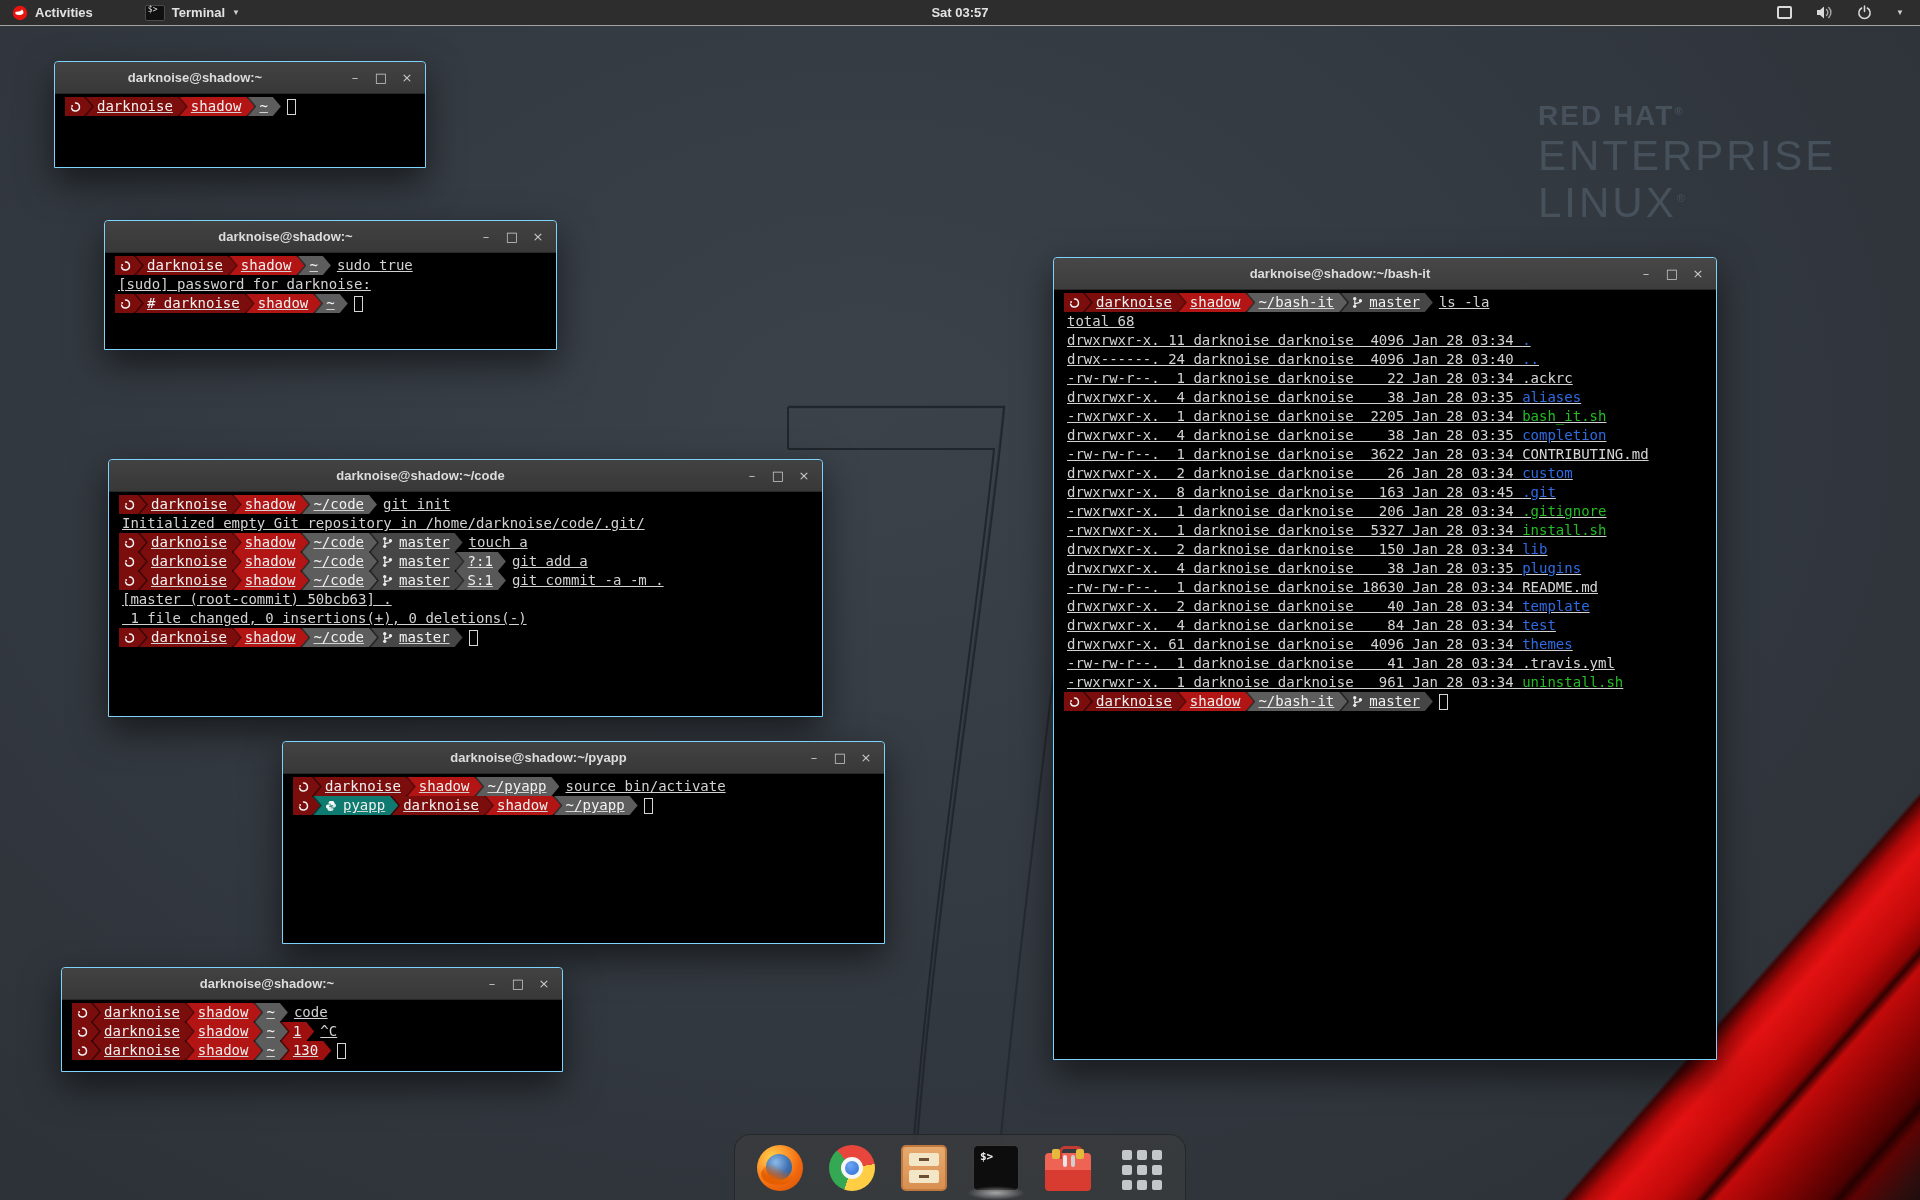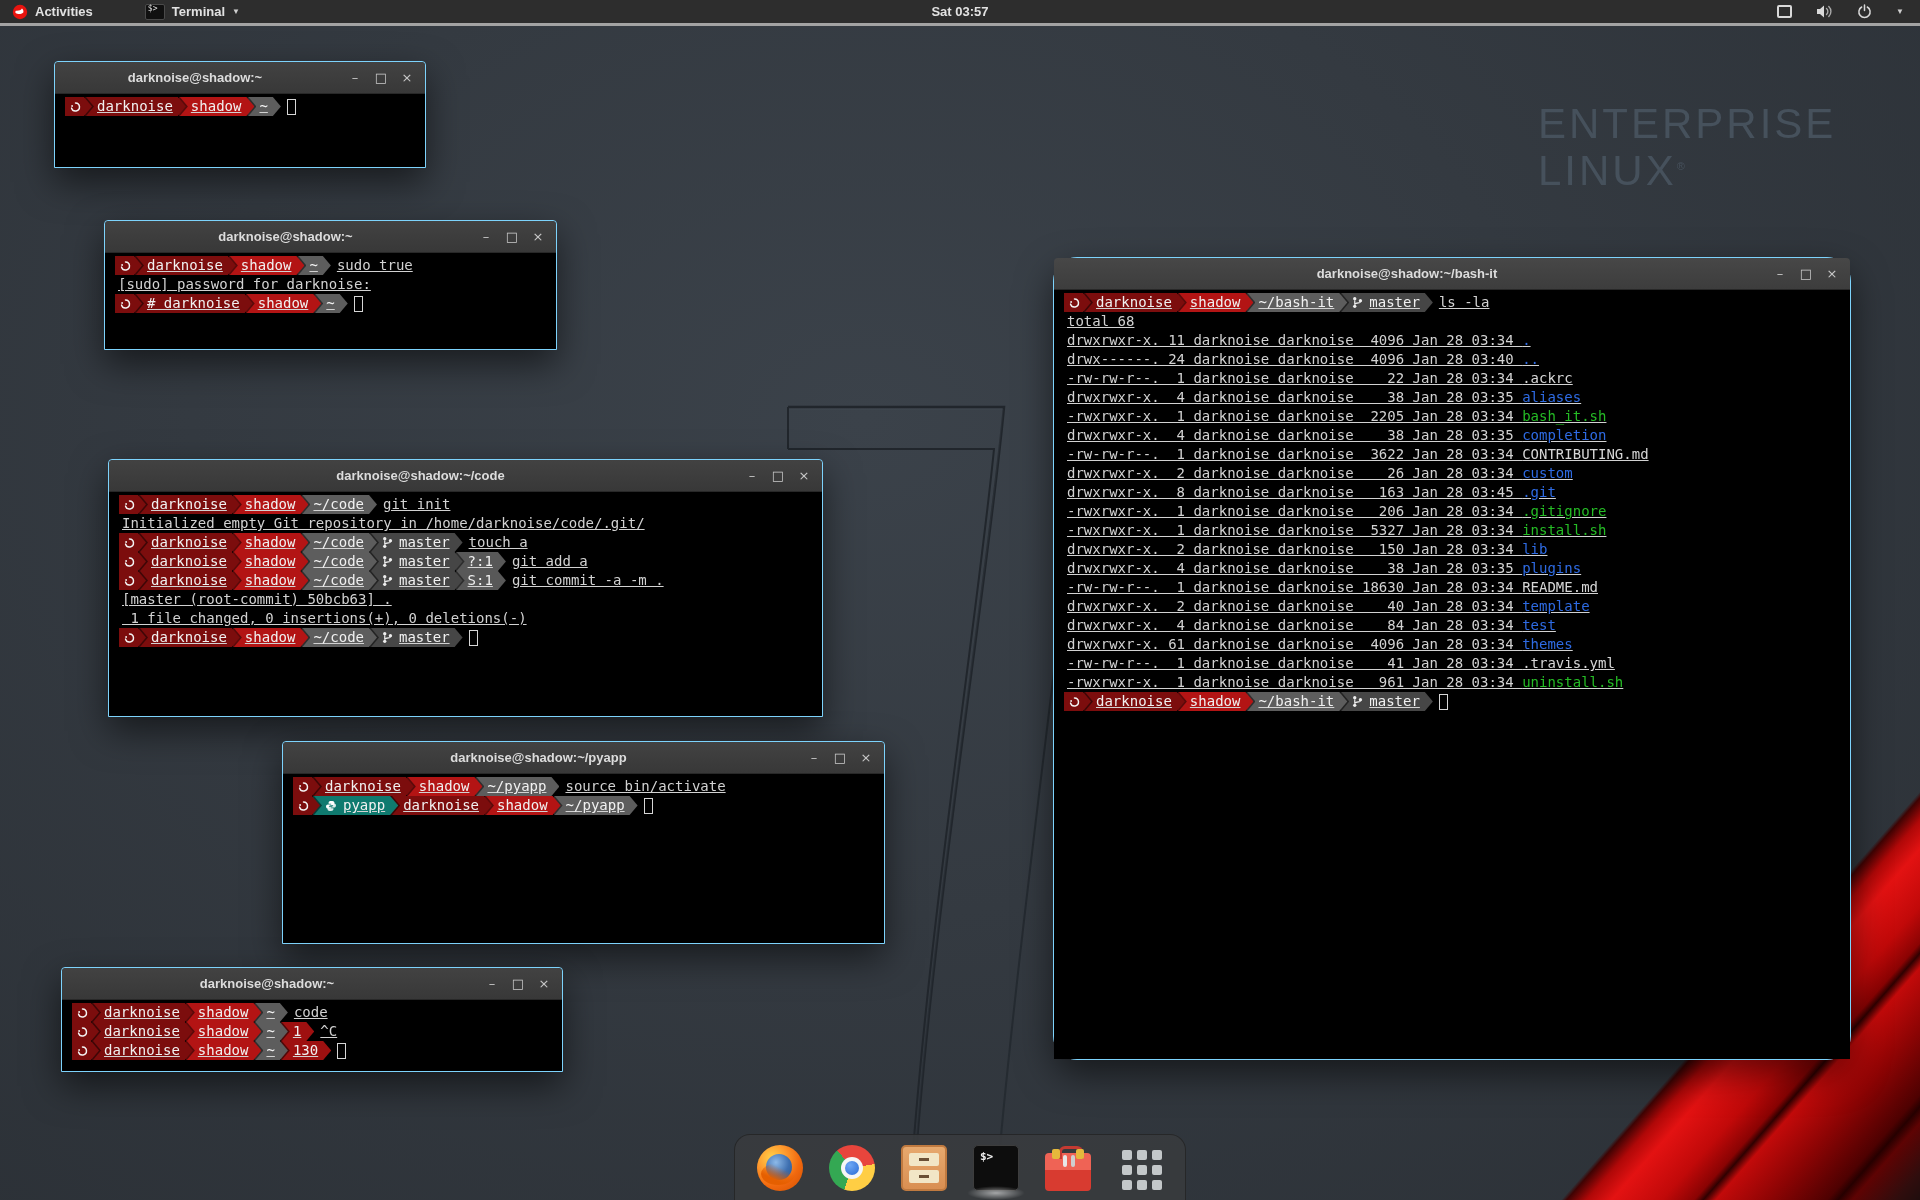--- a/index.html
+++ b/index.html
@@ -16,21 +16,21 @@
       rgba(60,3,3,0) 0%, #3f0303 1.5%, #b00808 7%, #e31212 14%, #c10909 28%, #8a0303 37%,
       #2f0101 39.5%, #c20a0a 43%, #8c0404 58%, #4e0101 74%, #260000 77%,
       #5e0303 81%, #300d0d 93%, #1f0d0d 100%); }
   .rh-logo { position:absolute; left:1538px; top:100px; z-index:3; color:var(--logo_color); }
   .rh-line1 { font-size:28px; font-weight:bold; letter-spacing:2px; }
   .rh-line1 sup, .rh-line3 sup { font-size:11px; vertical-align:super; }
   .rh-line2, .rh-line3 { font-size:42px; font-weight:300; letter-spacing:3px; line-height:1.12; }
 
   
   .topbar { position:absolute; top:0; left:0; right:0; height:26px; background:var(--topbar_bg);
-    border-bottom:3px solid #a3a3a3; display:flex; align-items:center; z-index:40;
+    border-bottom:1px solid #a3a3a3; display:flex; align-items:center; z-index:40;
     color:#e2e2e2; font-size:13px; font-weight:bold; }
   .tb-btn { display:flex; align-items:center; gap:7px; padding:0 12px; height:100%; cursor:default; }
   .appmenu { margin-left:28px; font-weight:bold; }
   .appmenu .term-mini { width:20px; height:16px; background:#101010; border:1px solid #4a4a4a;
     border-radius:2px; color:#ddd; font:8px "DejaVu Sans Mono",monospace; padding-left:2px; line-height:7px; }
   .caret { font-size:8px; color:#cfcfcf; }
   .clock { position:absolute; left:50%; transform:translateX(-50%); font-weight:bold; }
   .tb-right { margin-left:auto; display:flex; align-items:center; gap:24px; padding-right:16px; }
   .tb-right svg { display:block; }
   .screen-ic { width:15px; height:13px; border:2px solid #d9d9d9; border-radius:2px; }
@@ -119,20 +119,21 @@
   <path d="M8 12 H224 C 206 200, 152 520, 133 798" fill="none" stroke="#21262c" stroke-width="2.5"></path>
   <path d="M8 54 H214 C 197 225, 147 540, 130 798" fill="none" stroke="#21262c" stroke-width="2"></path>
   <path d="M8 12 V54" fill="none" stroke="#21262c" stroke-width="2"></path>
   <path d="M300 62 C 272 300, 232 600, 216 798" fill="none" stroke="#252b31" stroke-width="2"></path>
   <path d="M9 14 H223 C 205 202, 151 522, 132 800" fill="none" stroke="rgba(160,175,190,.07)" stroke-width="1"></path>
 </svg>
 
 <div class="stripes"></div>
 
 <div class="rh-logo">
+  <div class="rh-line1"><span>RED HAT</span><sup>®</sup></div>
   <div class="rh-line2">ENTERPRISE</div>
   <div class="rh-line3"><span>LINUX</span><sup>®</sup></div>
 </div>
 
 <div class="topbar">
   <div class="tb-btn">
     <svg width="16" height="16" viewBox="0 0 20 20">
       <circle cx="10" cy="10" r="9" fill="#e8140f"></circle>
       <path d="M4.6 11.2c2.3 1.8 6.6 2 9.3-.3 1.1-1-.2-4.9-1.5-5.2-.9 2.1-4.5 3.1-7.6 2.7-.7 1-.8 2.1-.2 2.8z" fill="#fff"></path>
     </svg>
@@ -266,21 +267,21 @@
             </svg></span></span><span class="segf" style="z-index: 39;"><span class="seg seg-user"><span>darknoise</span></span></span><span class="segf" style="z-index: 38;"><span class="seg seg-host"><span>shadow</span></span></span><span class="segf" style="z-index: 37;"><span class="seg seg-path"><span>~/pyapp</span></span></span><span class="cmd">source bin/activate</span></div>
       <div class="tline"><span class="segf" style="z-index: 40;"><span class="seg seg-icon seg-user"><svg width="11" height="12" viewBox="0 0 12 12">
               <path d="M6 1.6a4.4 4.4 0 1 1-4.3 5.6" fill="none" stroke="#f4f4f4" stroke-width="1.6" stroke-linecap="round"></path>
               <circle cx="2.3" cy="4.9" r="1" fill="#f4f4f4"></circle>
             </svg></span></span><span class="segf" style="z-index: 39;"><span class="seg seg-venv"><svg width="12" height="12" viewBox="0 0 14 14">
               <path d="M7 1.2c-1.8 0-2.8.8-2.8 2v1.2h3v.8H3.4c-1.3 0-2.2.9-2.2 2.4 0 1.4.8 2.4 2.1 2.4h1.2V8.3c0-1.2 1-2.1 2.2-2.1h2.4c1 0 1.9-.9 1.9-2V3.2c0-1.1-1-2-2.3-2z" fill="#fff"></path>
               <path d="M7 12.8c1.8 0 2.8-.8 2.8-2V9.6h-3v-.8h3.8c1.3 0 2.2-.9 2.2-2.4 0-1.4-.8-2.4-2.1-2.4h-1.2v1.7c0 1.2-1 2.1-2.2 2.1H4.9c-1 0-1.9.9-1.9 2v1c0 1.1 1 2 2.3 2z" fill="#fff" opacity=".85"></path>
             </svg><span>pyapp</span></span></span><span class="segf" style="z-index: 38;"><span class="seg seg-user"><span>darknoise</span></span></span><span class="segf" style="z-index: 37;"><span class="seg seg-host"><span>shadow</span></span></span><span class="segf" style="z-index: 36;"><span class="seg seg-path"><span>~/pyapp</span></span></span><span class="cursor"></span></div>
     </div>
   </div>
-<div class="window focused" style="left: 1053px; top: 257px; width: 798px; height: 803px; z-index: 12; border-radius: 24px;">
+<div class="window focused" style="left: 1053px; top: 257px; width: 664px; height: 803px; z-index: 12;">
     <div class="titlebar">
       <span class="title">darknoise@shadow:~/bash-it</span>
       <span class="winbtns">
         <span class="wbtn">–</span>
         <span class="wbtn">□</span>
         <span class="wbtn">×</span>
       </span>
     </div>
     <div class="term-body">
       <div class="tline"><span class="segf" style="z-index: 40;"><span class="seg seg-icon seg-user"><svg width="11" height="12" viewBox="0 0 12 12">

